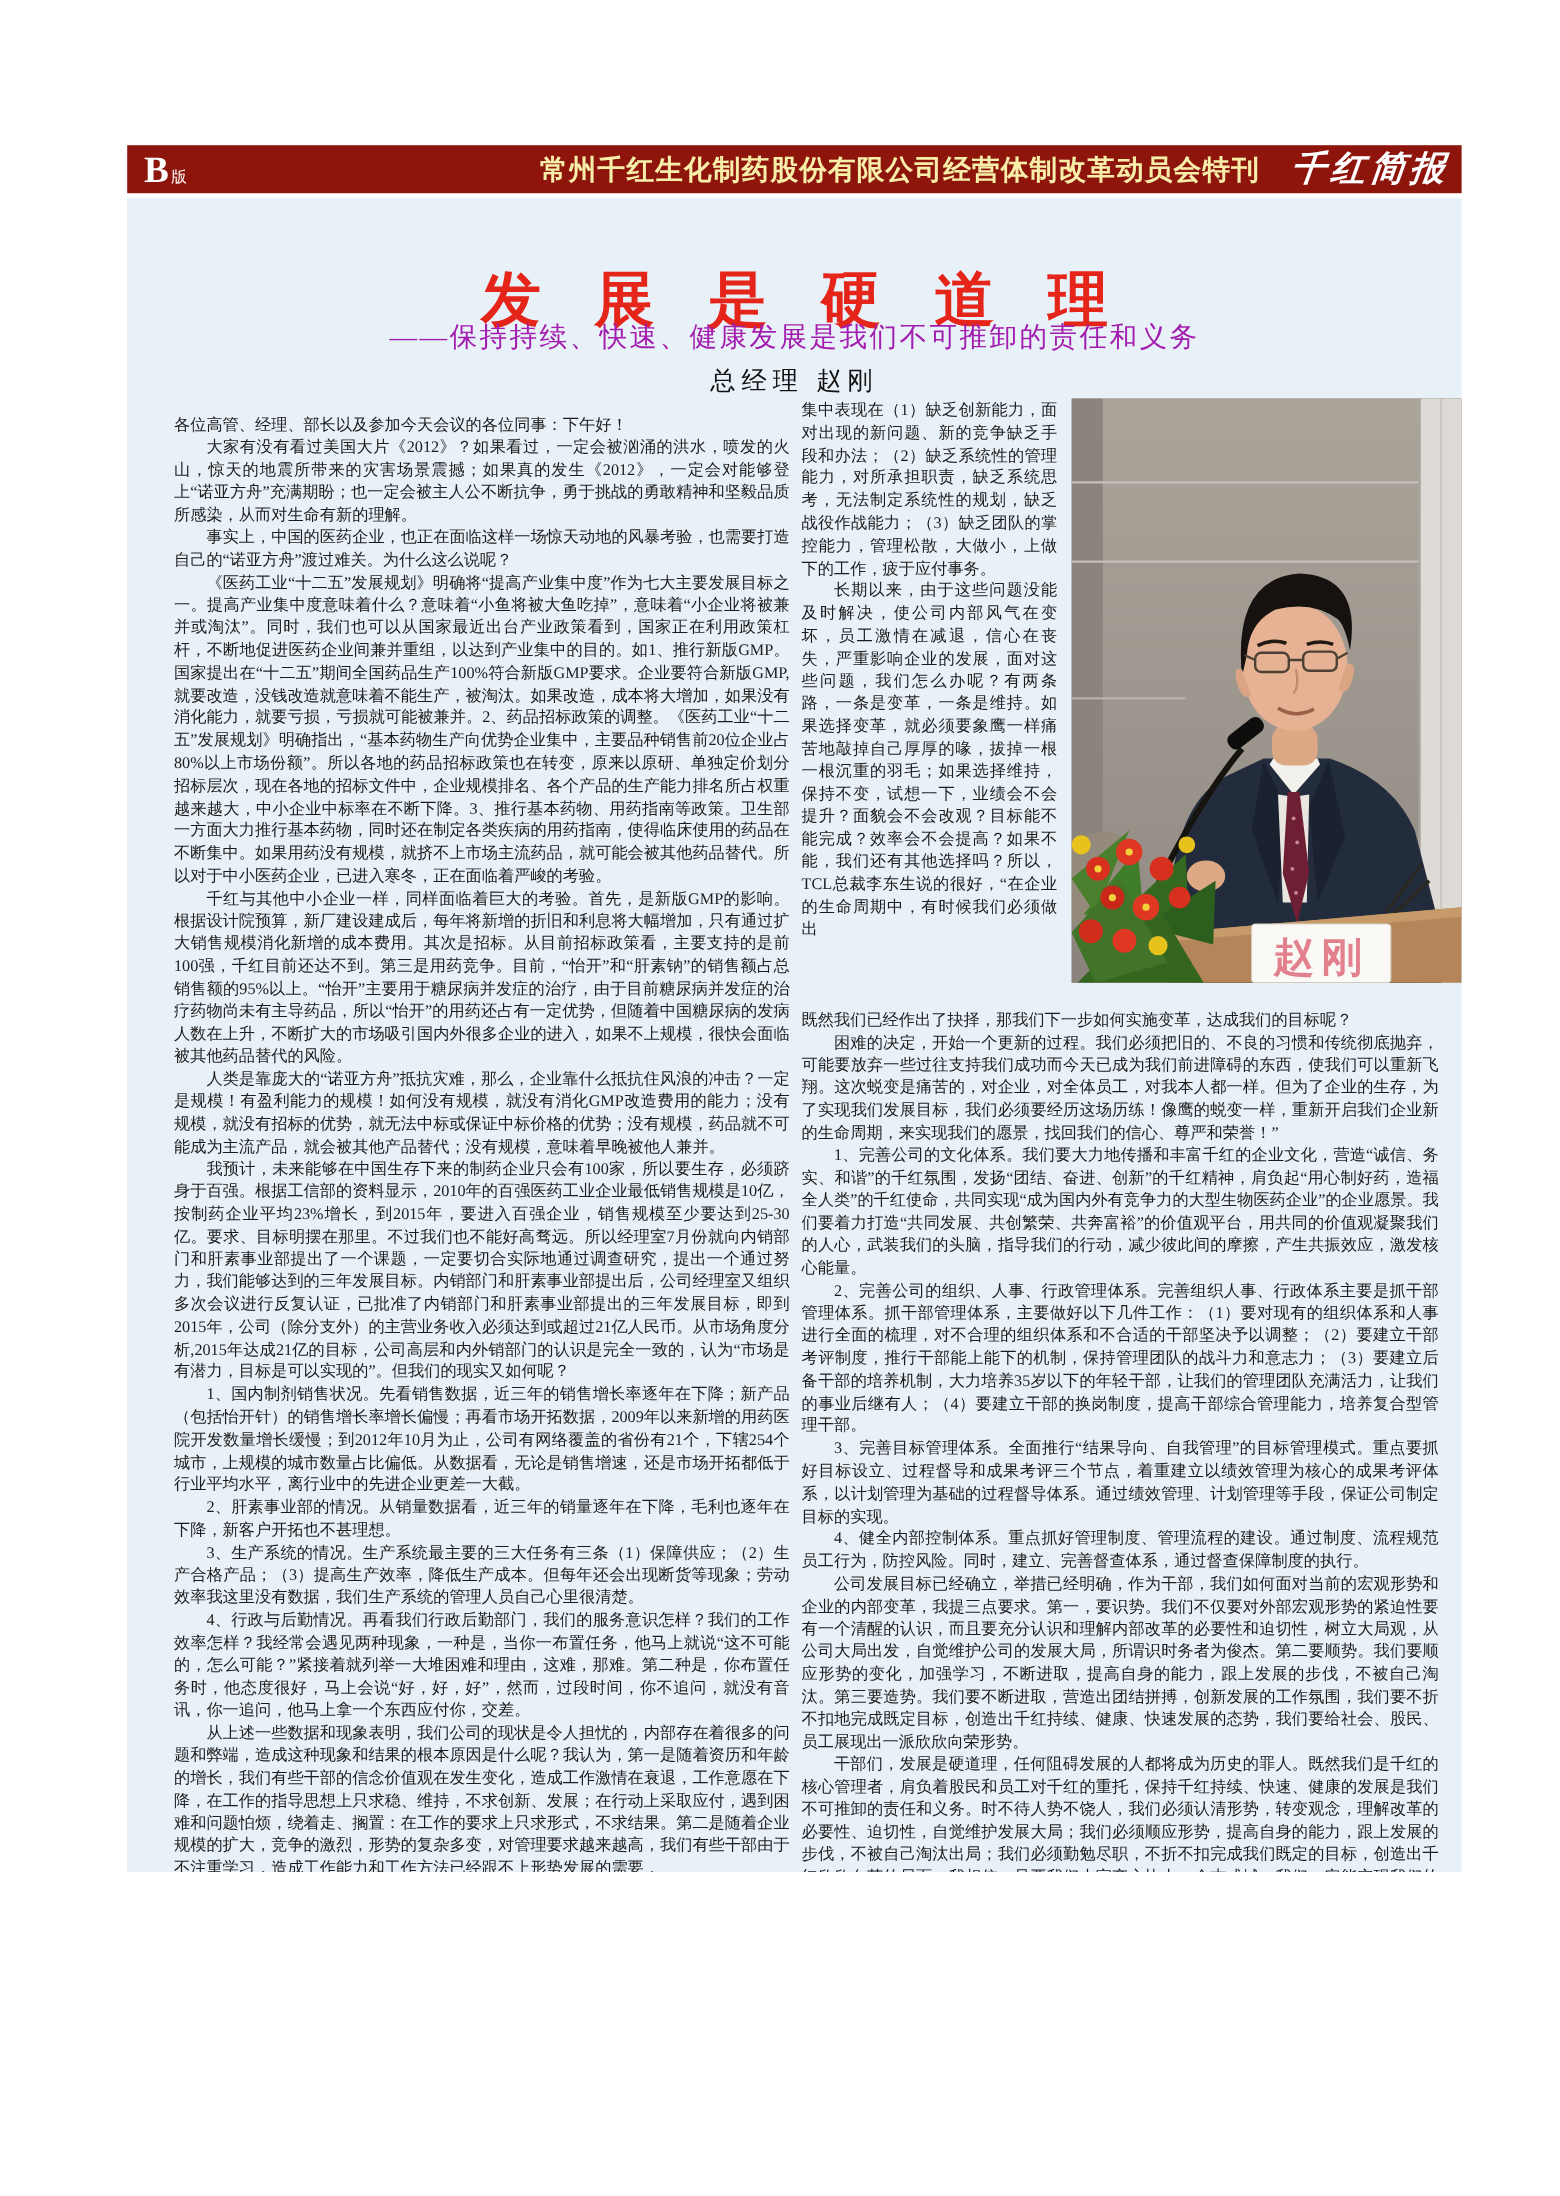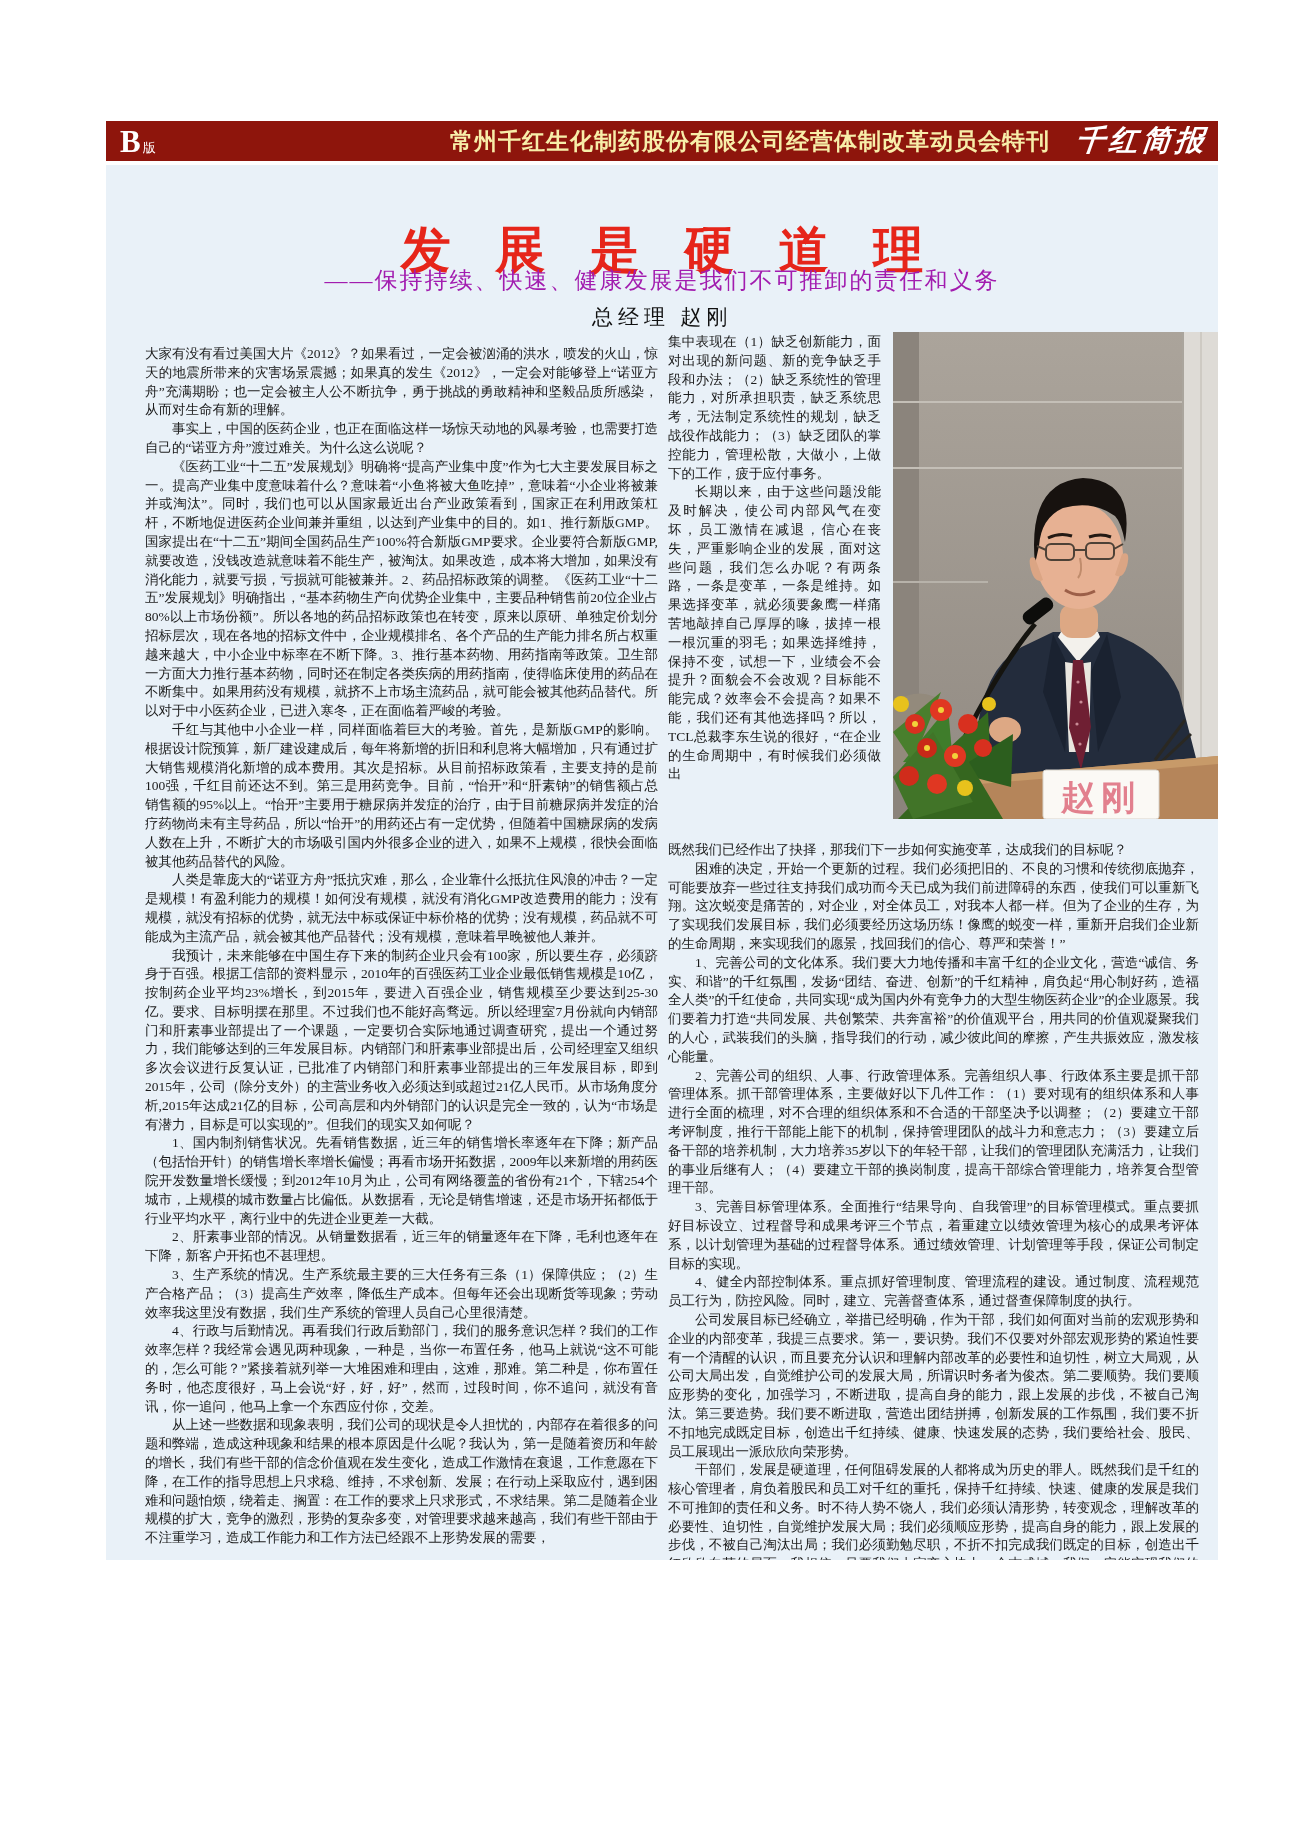--- a/index.html
+++ b/index.html
@@ -68,20 +68,21 @@
   <div class="masthead-center">常州千红生化制药股份有限公司经营体制改革动员会特刊</div>
   <div class="brand">千红简报</div>
 </div>
 
 <div class="content">
   <div class="headline-title">发 展 是 硬 道 理</div>
   <div class="headline-subtitle">——保持持续、快速、健康发展是我们不可推卸的责任和义务</div>
   <div class="byline">总经理 赵刚</div>
 
   <div class="col col-left">
+      <p>各位高管、经理、部长以及参加今天会议的各位同事：下午好！</p>
       <p>大家有没有看过美国大片《2012》？如果看过，一定会被汹涌的洪水，喷发的火山，惊天的地震所带来的灾害场景震撼；如果真的发生《2012》，一定会对能够登上“诺亚方舟”充满期盼；也一定会被主人公不断抗争，勇于挑战的勇敢精神和坚毅品质所感染，从而对生命有新的理解。</p>
       <p>事实上，中国的医药企业，也正在面临这样一场惊天动地的风暴考验，也需要打造自己的“诺亚方舟”渡过难关。为什么这么说呢？</p>
       <p>《医药工业“十二五”发展规划》明确将“提高产业集中度”作为七大主要发展目标之一。提高产业集中度意味着什么？意味着“小鱼将被大鱼吃掉”，意味着“小企业将被兼并或淘汰”。同时，我们也可以从国家最近出台产业政策看到，国家正在利用政策杠杆，不断地促进医药企业间兼并重组，以达到产业集中的目的。如1、推行新版GMP。国家提出在“十二五”期间全国药品生产100%符合新版GMP要求。企业要符合新版GMP,就要改造，没钱改造就意味着不能生产，被淘汰。如果改造，成本将大增加，如果没有消化能力，就要亏损，亏损就可能被兼并。2、药品招标政策的调整。《医药工业“十二五”发展规划》明确指出，“基本药物生产向优势企业集中，主要品种销售前20位企业占80%以上市场份额”。所以各地的药品招标政策也在转变，原来以原研、单独定价划分招标层次，现在各地的招标文件中，企业规模排名、各个产品的生产能力排名所占权重越来越大，中小企业中标率在不断下降。3、推行基本药物、用药指南等政策。卫生部一方面大力推行基本药物，同时还在制定各类疾病的用药指南，使得临床使用的药品在不断集中。如果用药没有规模，就挤不上市场主流药品，就可能会被其他药品替代。所以对于中小医药企业，已进入寒冬，正在面临着严峻的考验。</p>
       <p>千红与其他中小企业一样，同样面临着巨大的考验。首先，是新版GMP的影响。根据设计院预算，新厂建设建成后，每年将新增的折旧和利息将大幅增加，只有通过扩大销售规模消化新增的成本费用。其次是招标。从目前招标政策看，主要支持的是前100强，千红目前还达不到。第三是用药竞争。目前，“怡开”和“肝素钠”的销售额占总销售额的95%以上。“怡开”主要用于糖尿病并发症的治疗，由于目前糖尿病并发症的治疗药物尚未有主导药品，所以“怡开”的用药还占有一定优势，但随着中国糖尿病的发病人数在上升，不断扩大的市场吸引国内外很多企业的进入，如果不上规模，很快会面临被其他药品替代的风险。</p>
       <p>人类是靠庞大的“诺亚方舟”抵抗灾难，那么，企业靠什么抵抗住风浪的冲击？一定是规模！有盈利能力的规模！如何没有规模，就没有消化GMP改造费用的能力；没有规模，就没有招标的优势，就无法中标或保证中标价格的优势；没有规模，药品就不可能成为主流产品，就会被其他产品替代；没有规模，意味着早晚被他人兼并。</p>
       <p>我预计，未来能够在中国生存下来的制药企业只会有100家，所以要生存，必须跻身于百强。根据工信部的资料显示，2010年的百强医药工业企业最低销售规模是10亿，按制药企业平均23%增长，到2015年，要进入百强企业，销售规模至少要达到25-30亿。要求、目标明摆在那里。不过我们也不能好高骛远。所以经理室7月份就向内销部门和肝素事业部提出了一个课题，一定要切合实际地通过调查研究，提出一个通过努力，我们能够达到的三年发展目标。内销部门和肝素事业部提出后，公司经理室又组织多次会议进行反复认证，已批准了内销部门和肝素事业部提出的三年发展目标，即到2015年，公司（除分支外）的主营业务收入必须达到或超过21亿人民币。从市场角度分析,2015年达成21亿的目标，公司高层和内外销部门的认识是完全一致的，认为“市场是有潜力，目标是可以实现的”。但我们的现实又如何呢？</p>
       <p>1、国内制剂销售状况。先看销售数据，近三年的销售增长率逐年在下降；新产品（包括怡开针）的销售增长率增长偏慢；再看市场开拓数据，2009年以来新增的用药医院开发数量增长缓慢；到2012年10月为止，公司有网络覆盖的省份有21个，下辖254个城市，上规模的城市数量占比偏低。从数据看，无论是销售增速，还是市场开拓都低于行业平均水平，离行业中的先进企业更差一大截。</p>
       <p>2、肝素事业部的情况。从销量数据看，近三年的销量逐年在下降，毛利也逐年在下降，新客户开拓也不甚理想。</p>
       <p>3、生产系统的情况。生产系统最主要的三大任务有三条（1）保障供应；（2）生产合格产品；（3）提高生产效率，降低生产成本。但每年还会出现断货等现象；劳动效率我这里没有数据，我们生产系统的管理人员自己心里很清楚。</p>
       <p>4、行政与后勤情况。再看我们行政后勤部门，我们的服务意识怎样？我们的工作效率怎样？我经常会遇见两种现象，一种是，当你一布置任务，他马上就说“这不可能的，怎么可能？”紧接着就列举一大堆困难和理由，这难，那难。第二种是，你布置任务时，他态度很好，马上会说“好，好，好”，然而，过段时间，你不追问，就没有音讯，你一追问，他马上拿一个东西应付你，交差。</p>

